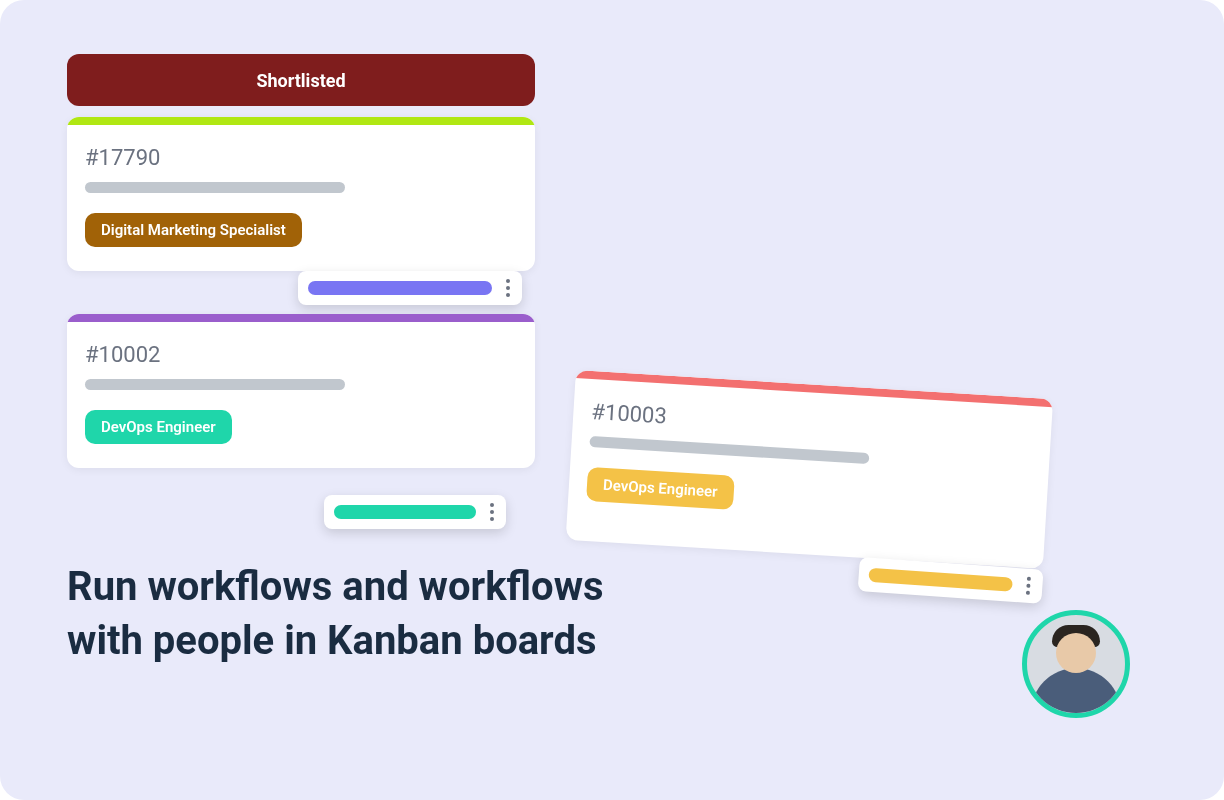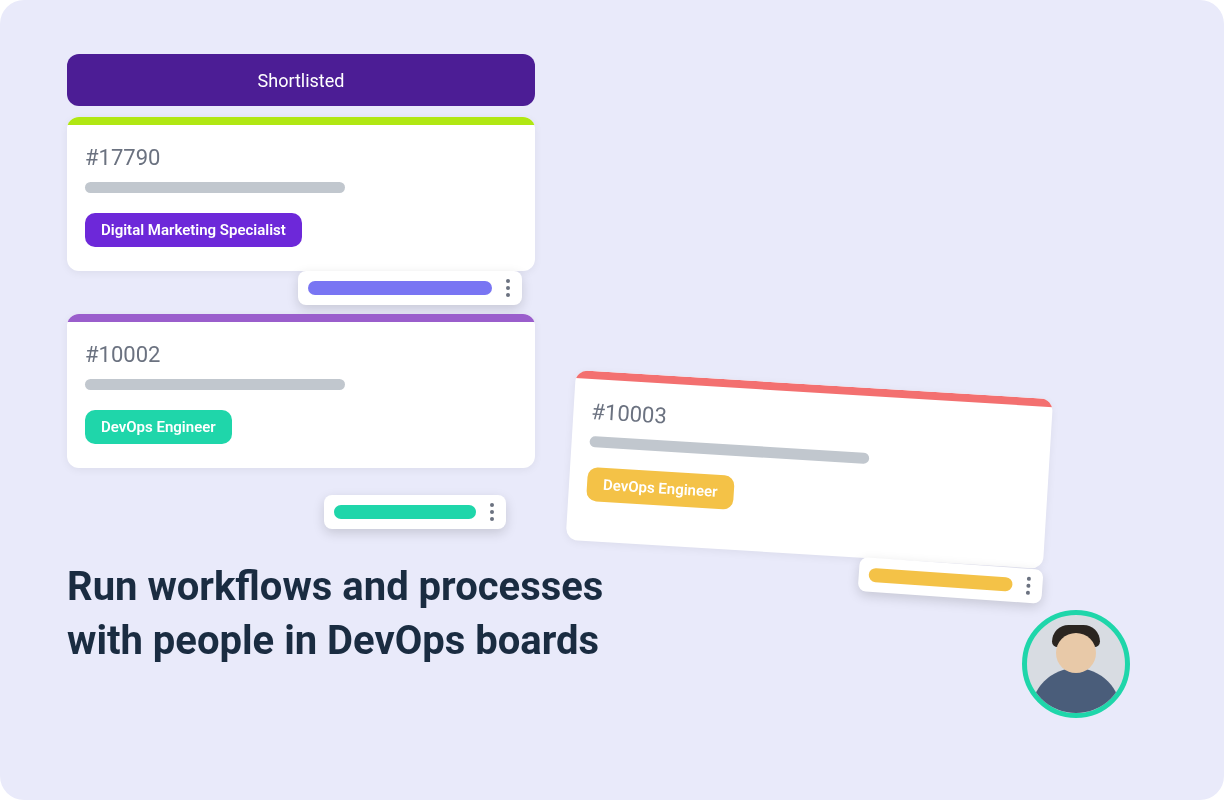--- a/index.html
+++ b/index.html
@@ -21,28 +21,28 @@
       border-radius: 24px;
       position: relative;
       overflow: hidden;
     }
     .column-header {
       position: absolute;
       top: 54px;
       left: 67px;
       width: 468px;
       height: 52px;
-      background: #4c1d95;
+      background: #7f1d1d;
       border-radius: 12px;
       display: flex;
       align-items: center;
       justify-content: center;
       color: #fff;
       font-size: 18px;
-      font-weight: 400;
+      font-weight: 700;
     }
     .card {
       position: absolute;
       background: #fff;
       border-radius: 12px;
       box-shadow: 0 2px 8px rgba(0,0,0,0.06);
       overflow: hidden;
     }
     .card-1 {
       top: 117px;
@@ -88,21 +88,21 @@
     .card-3 .card-bar { width: 280px; }
     .card-tag {
       display: inline-block;
       color: #fff;
       font-size: 15px;
       font-weight: 600;
       padding: 8px 16px;
       border-radius: 10px;
       margin-left: 18px;
     }
-    .tag-indigo { background: #6d28d9; }
+    .tag-indigo { background: #a16207; }
     .tag-teal { background: #1fd6aa; }
     .tag-amber { background: #f4c247; }
     .pill-widget {
       position: absolute;
       background: #fff;
       border-radius: 8px;
       box-shadow: 0 4px 12px rgba(0,0,0,0.15);
       display: flex;
       align-items: center;
       padding: 8px 10px;
@@ -256,15 +256,15 @@
   <svg class="cursor-arrow" width="40" height="40" style="overflow: visible;">
     <path d="M 0 0 L 28 12 L 14 16 L 10 30 Z" fill="#1fd6aa"></path>
   </svg>
 
   <div class="avatar-ring">
     <div class="avatar-body"></div>
     <div class="avatar-hair"></div>
     <div class="avatar-face"></div>
   </div>
 
-  <div class="headline">Run workflows and processes with people in DevOps boards</div>
+  <div class="headline">Run workflows and workflows with people in Kanban boards</div>
 
 </div>
 
 </body></html>

